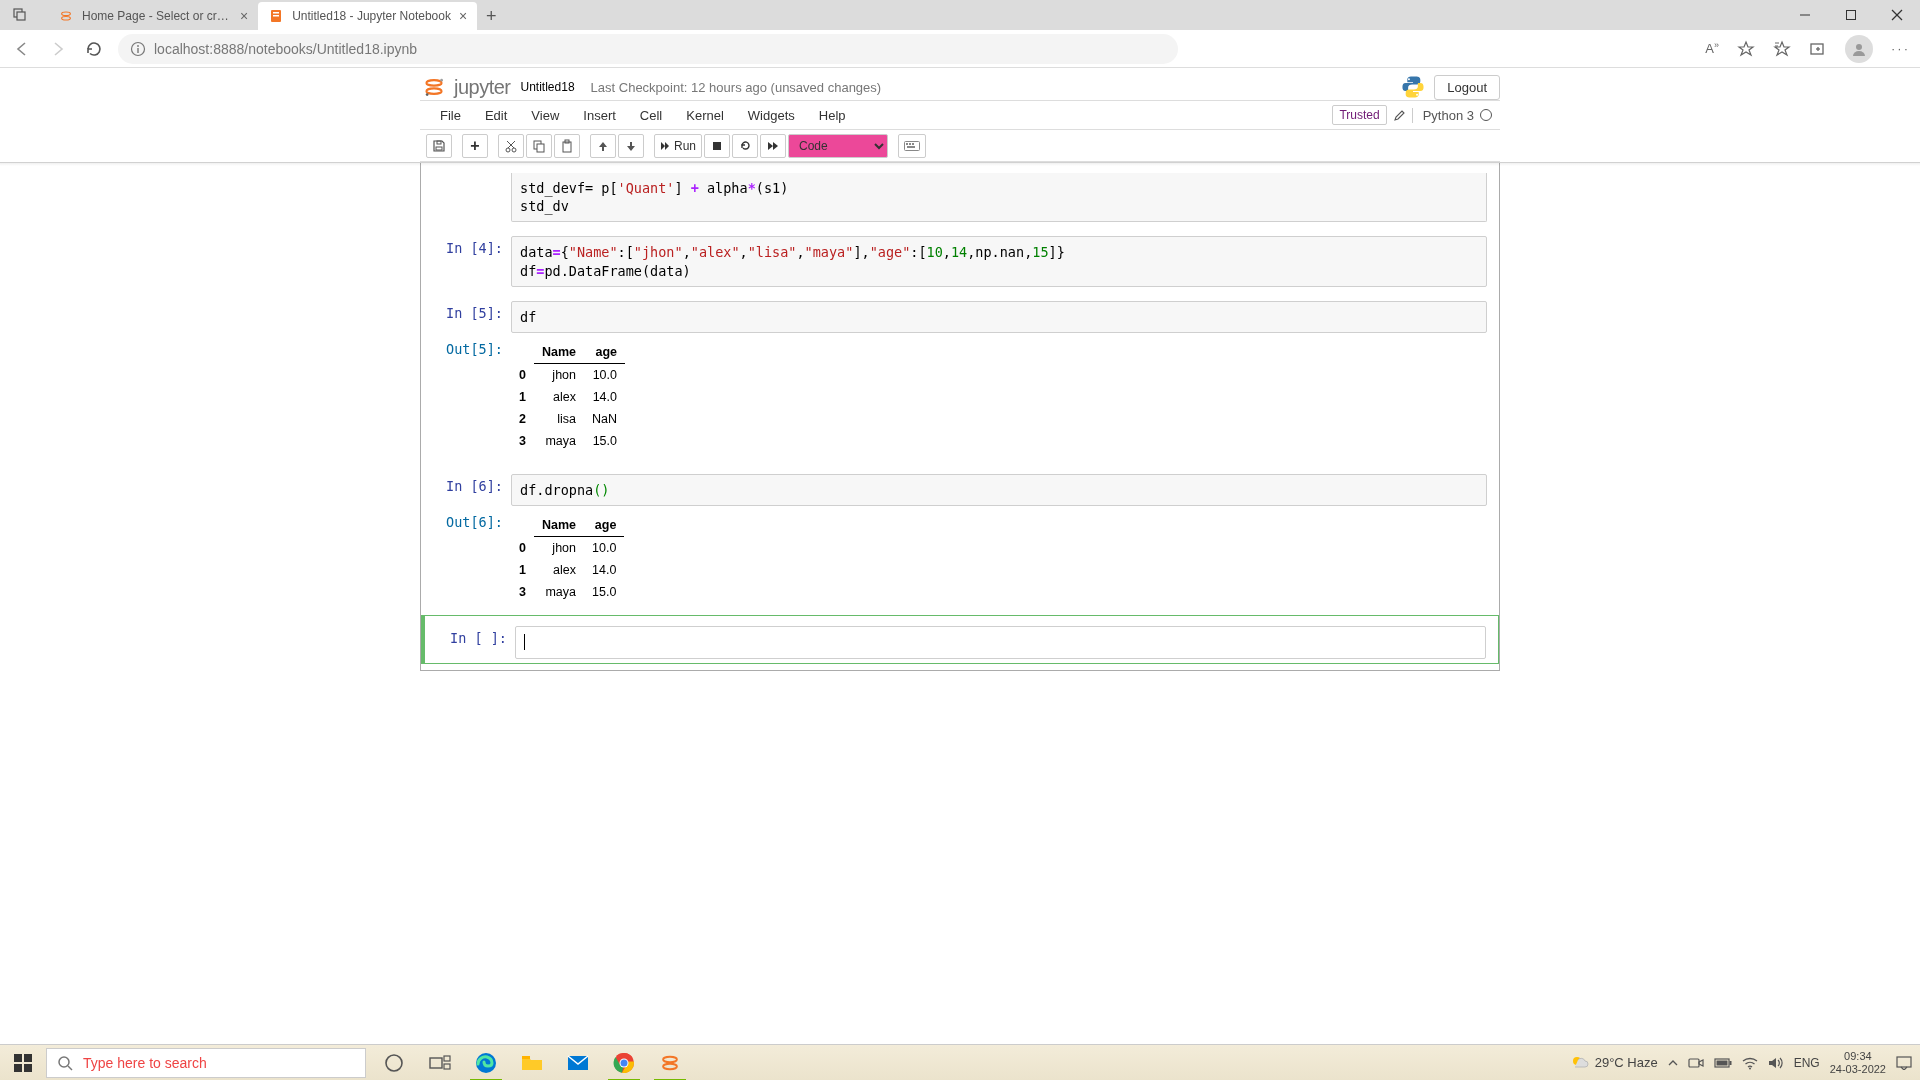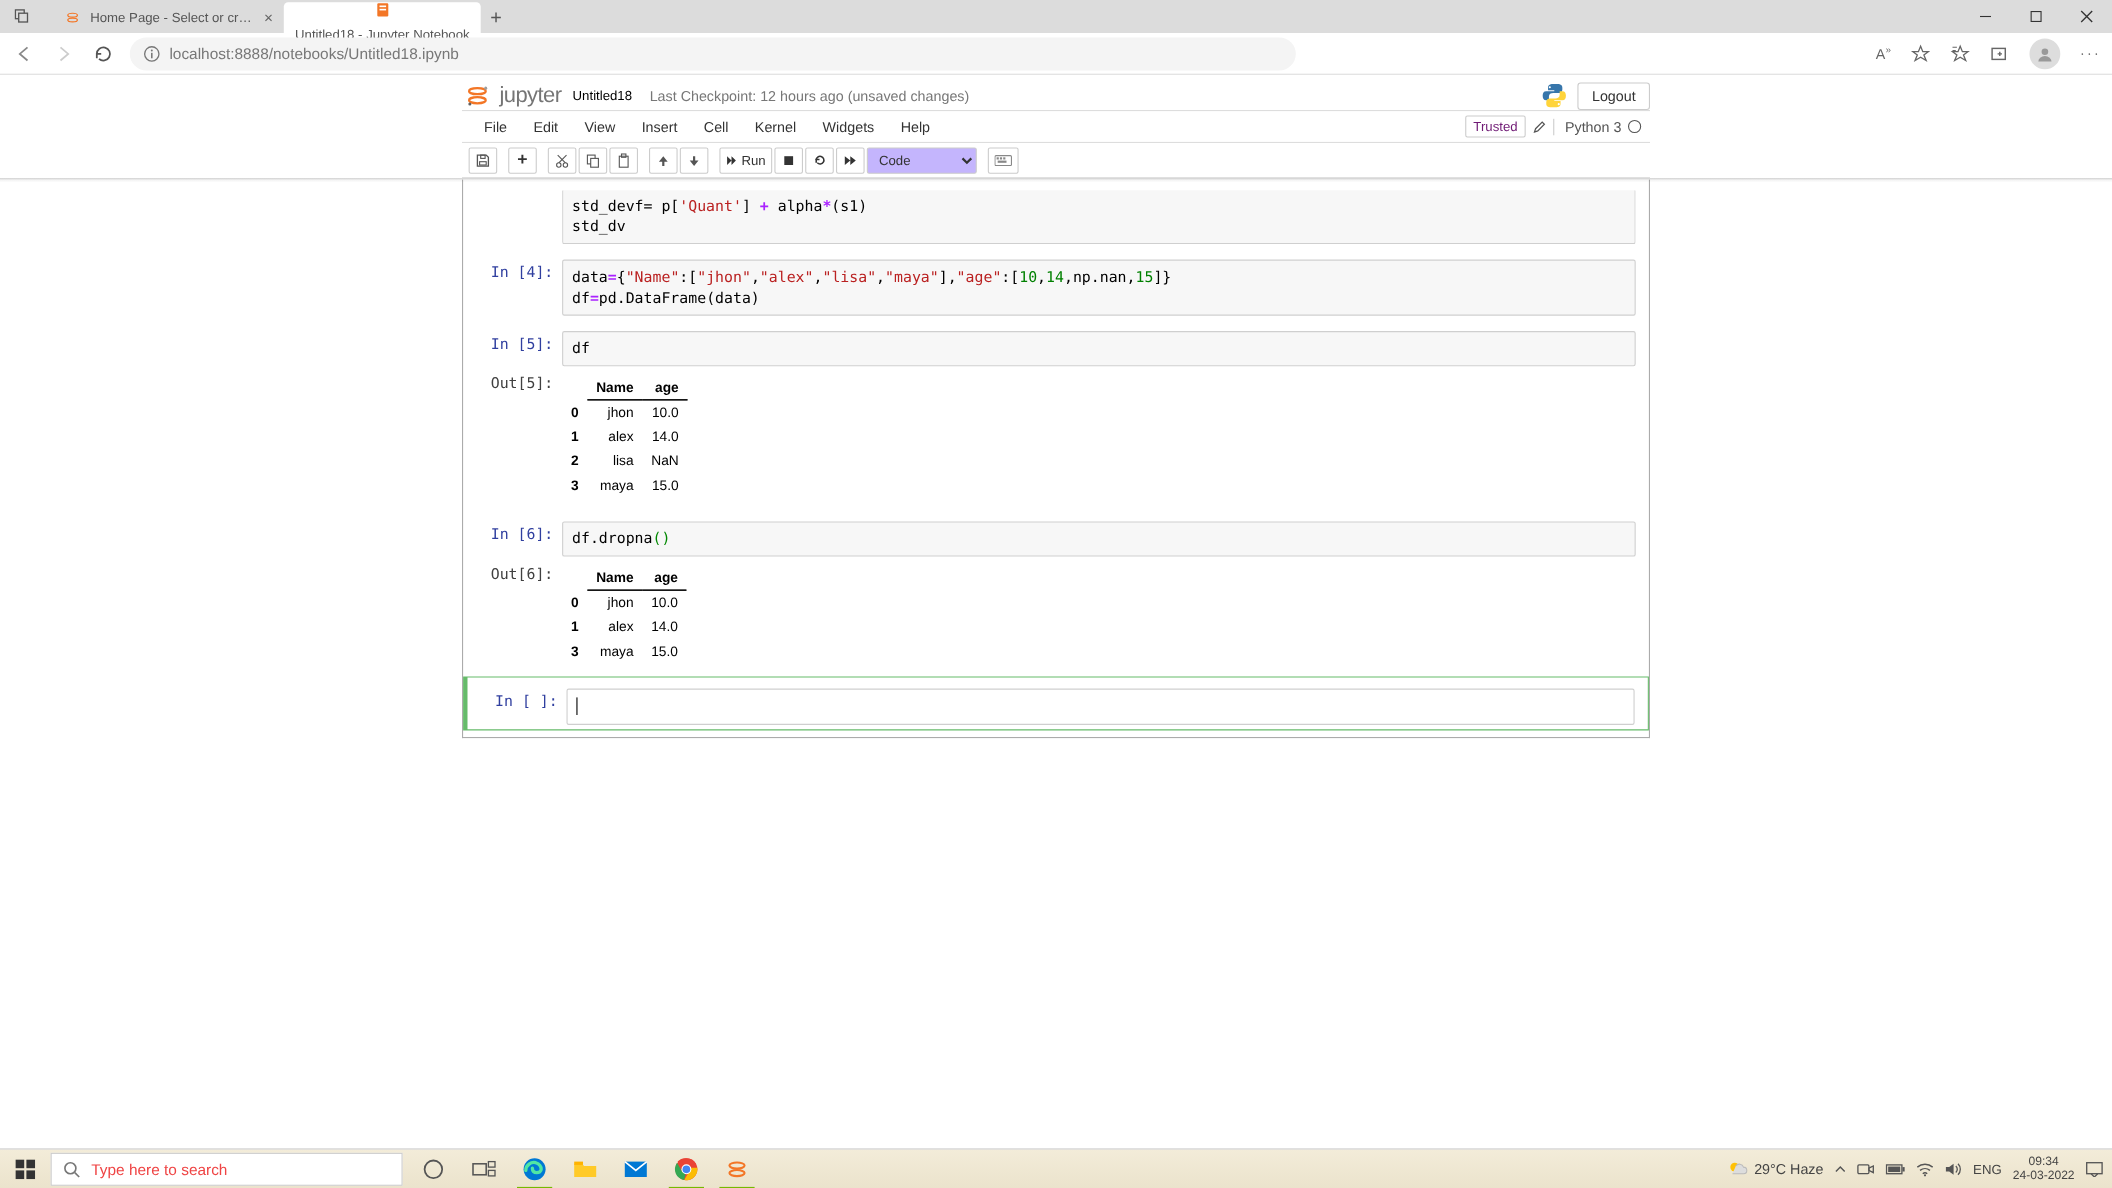--- a/index.html
+++ b/index.html
@@ -3,21 +3,21 @@
 <meta charset="utf-8">
 <style>
 * { margin: 0; padding: 0; box-sizing: border-box; }
 body { font-family: "Segoe UI", Arial, sans-serif; font-size: 13px; background: #fff; overflow: hidden; }
 
 
 .browser-titlebar { height: 30px; background: #dcdcdc; display: flex; align-items: center; }
 .titlebar-left { display: flex; align-items: center; padding-left: 6px; gap: 6px; }
 .tabs-wrap { display: flex; align-items: end; height: 30px; margin-left: 8px; }
 .btab { height: 28px; display: flex; align-items: center; padding: 0 10px; gap: 8px; font-size: 12px; color: #555; border-radius: 4px 4px 0 0; max-width: 220px; }
-.btab.active { background: #fff; flex-direction: column; }
+.btab.active { background: #fff; }
 .btab .favicon { width: 16px; height: 16px; display: flex; align-items: center; justify-content: center; }
 .btab .tclose { color: #666; font-size: 14px; }
 .newtab { width: 28px; height: 28px; display: flex; align-items: center; justify-content: center; color: #555; font-size: 18px; }
 .titlebar-right { margin-left: auto; display: flex; align-items: center; }
 .winbtn { width: 46px; height: 30px; display: flex; align-items: center; justify-content: center; color: #333; font-size: 12px; }
 
 .addr-row { height: 38px; background: #fff; border-bottom: 1px solid #ddd; display: flex; align-items: center; padding: 0 10px; gap: 12px; }
 .navicon { width: 24px; height: 24px; display: flex; align-items: center; justify-content: center; color: #666; }
 .addr-input { flex: 0 0 auto; width: 1060px; height: 30px; border-radius: 15px; background: #f4f4f4; display: flex; align-items: center; padding: 0 12px; gap: 8px; color: #444; font-size: 14px; }
 .addr-url-host { color: #777; }
@@ -38,28 +38,28 @@
 .jp-menubar { height: 30px; border-top: 1px solid #ddd; border-bottom: 1px solid #ddd; display: flex; align-items: center; padding: 0 8px; }
 .jp-menu-item { padding: 0 12px; font-size: 13px; color: #333; }
 .jp-menubar-right { margin-left: auto; display: flex; align-items: center; gap: 6px; font-size: 13px; color: #555; }
 .trusted-box { border: 1px solid #ccc; padding: 2px 6px; border-radius: 2px; font-size: 12px; color: #701a75; }
 .kernel-name { border-left: 1px solid #ccc; padding-left: 10px; display: flex; align-items: center; gap: 6px; }
 .kernel-dot { width: 12px; height: 12px; border: 1.5px solid #555; border-radius: 50%; }
 
 .jp-toolbar { height: 32px; border-bottom: 1px solid #ddd; display: flex; align-items: center; padding: 0 6px; gap: 2px; }
 .tbtn { height: 24px; min-width: 26px; border: 1px solid #ccc; border-radius: 2px; background: #fff; display: flex; align-items: center; justify-content: center; font-size: 12px; color: #333; padding: 0 5px; }
 .tsep { width: 6px; }
-.tselect { height: 24px; border: 1px solid #ccc; border-radius: 2px; padding: 0 18px 0 6px; font-size: 12px; color: #333; background: #c4b5fd; min-width: 100px; }
+.tselect { height: 24px; border: 1px solid #ccc; border-radius: 2px; padding: 0 18px 0 6px; font-size: 12px; color: #333; background: #ec4899; min-width: 100px; }
 
 
 .nb-area { background: #fff; border-left: 1px solid #ababab; border-right: 1px solid #ababab; border-bottom: 1px solid #ababab; padding-bottom: 6px; }
 .cell { display: flex; padding: 10px 6px 4px 0; }
 .prompt { width: 90px; text-align: right; padding: 4px 8px 0 0; font-family: monospace; font-size: 13.5px; flex-shrink: 0; }
 .prompt.in { color: #303F9F; }
-.prompt.out { color: #404040; }
+.prompt.out { color: #0369a1; }
 .cell-body { flex: 1; padding-right: 6px; }
 .code-input { border: 1px solid #cfcfcf; border-radius: 2px; background: #f7f7f7; padding: 6px 8px; font-family: monospace; font-size: 13.5px; line-height: 1.35; white-space: pre; color: #000; overflow-x: hidden; }
 .cell.selected { border-left: 4px solid #42A5F5; margin-left: 0; }
 .cell.selected.editmode { border-left-color: #66BB6A; border: 1px solid #66BB6A; border-left-width: 4px; }
 .cell.selected.editmode .code-input { background: #fff; }
 
 
 .s-str { color: #BA2121; }
 .s-num { color: #008000; }
 .s-op { color: #AA22FF; font-weight: bold; }

